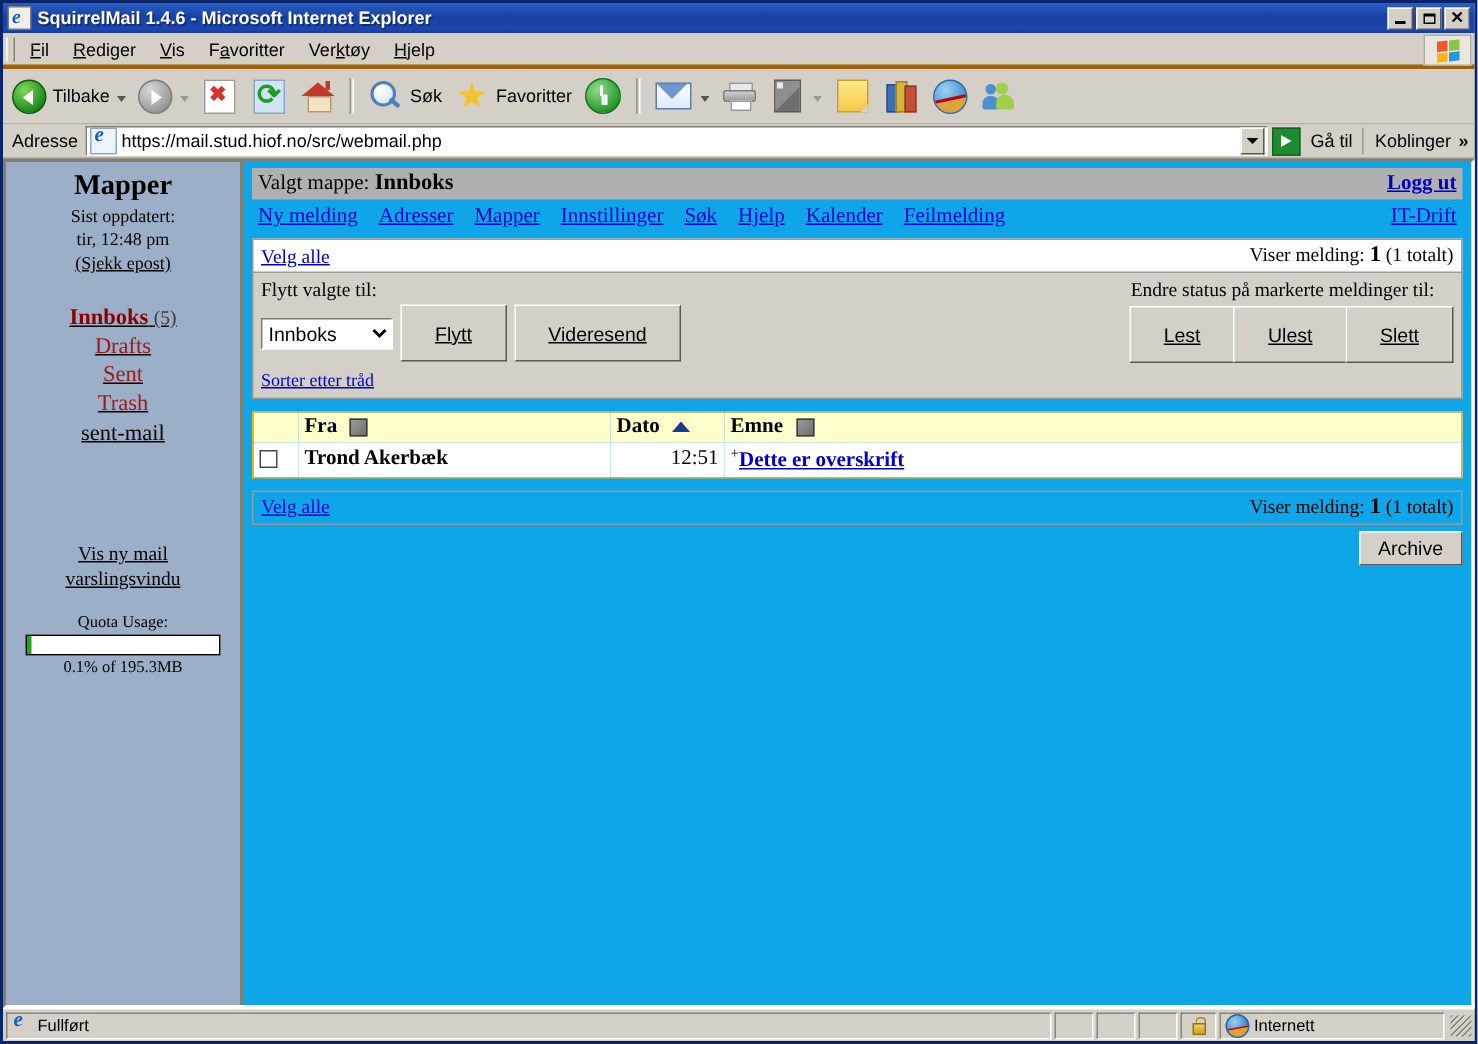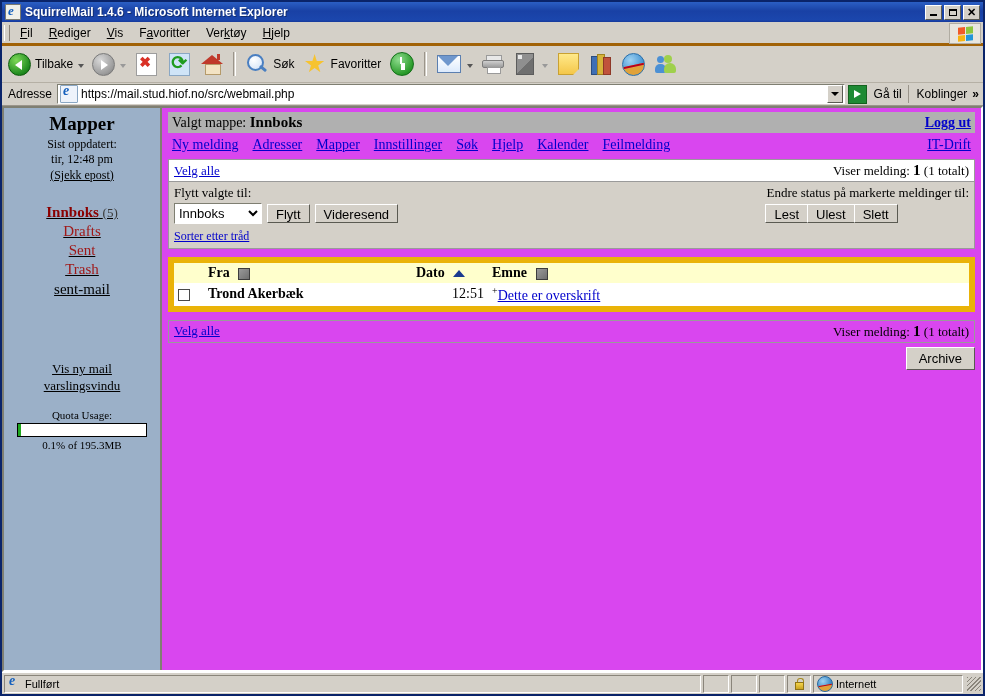--- a/index.html
+++ b/index.html
@@ -330,21 +330,21 @@
   .sm-quota-bar {
     width: 130px; height: 14px; margin: 2px auto 0;
     background: #ffffff; border: 1px solid #000;
     box-sizing: border-box; text-align: left;
   }
   .sm-quota-fill { height: 100%; background: #1fa81f; }
   .sm-quota-text { font-size: 11px; margin-top: 2px; }
 
   
   .sm-main {
-    flex: 1; background: #d946ef;
+    flex: 1; background: #0ea5e9;
     font-family: "Liberation Serif", serif;
     font-size: 13px;
     padding: 4px 6px 0 6px;
     box-sizing: border-box;
     overflow: hidden;
   }
   a.sml { color: #0000cc; text-decoration: underline; }
   .sm-topbar {
     background: #b0b0b0;
     display: flex; align-items: center; justify-content: space-between;
@@ -387,35 +387,36 @@
     border-color: #7f7f72 #ffffff #ffffff #7f7f72;
     background: #ffffff;
     box-sizing: border-box;
   }
   button.sm-btn {
     font-family: "Liberation Sans", sans-serif;
     font-size: 13px;
     background: #d4d0c8;
     border: 1px solid;
     border-color: #ffffff #5a5a52 #5a5a52 #ffffff;
-    padding: 2px 8px;
-    height: 19px;
+    padding: 2px 22px;
+    height: 38px;
     box-sizing: border-box;
     color: #000;
+    text-decoration: underline;
   }
   .sm-sortthread { font-size: 12px; margin-top: 3px; }
   .sm-status-right { display: flex; flex-direction: column; align-items: flex-start; gap: 3px; }
   .sm-status-label { font-size: 13px; }
   .sm-status-btns { display: flex; }
   .sm-status-btns button { margin-left: -1px; }
 
   table.sm-list {
     width: 100%;
     border-collapse: collapse;
-    border: 6px solid #eab308;
+    border: 1px solid #eab308;
     margin-top: 8px;
     font-size: 14px;
   }
   table.sm-list th {
     background: #ffffcc;
     text-align: left;
     font-weight: bold;
     padding: 2px 4px;
     font-size: 14px;
     border: none;
@@ -436,21 +437,21 @@
     vertical-align: middle;
   }
   .hdr-tri {
     display: inline-block; width: 0; height: 0; margin-left: 5px;
     border-left: 6px solid transparent; border-right: 6px solid transparent;
     border-bottom: 7px solid #1a3a8f;
     vertical-align: middle;
   }
   .row-from { font-weight: bold; }
   .row-date { font-weight: normal; }
-  .row-subj a { font-weight: normal; }
+  .row-subj a { font-weight: bold; }
   .plus-sup { font-size: 10px; vertical-align: super; }
 
   .sm-bottombar {
     display: flex; align-items: center; justify-content: space-between;
     border: 1px solid #9a9a9a;
     padding: 2px 5px;
     font-size: 13px;
     margin-top: 8px;
   }
   .sm-bottombar .count b { font-size: 15px; }

